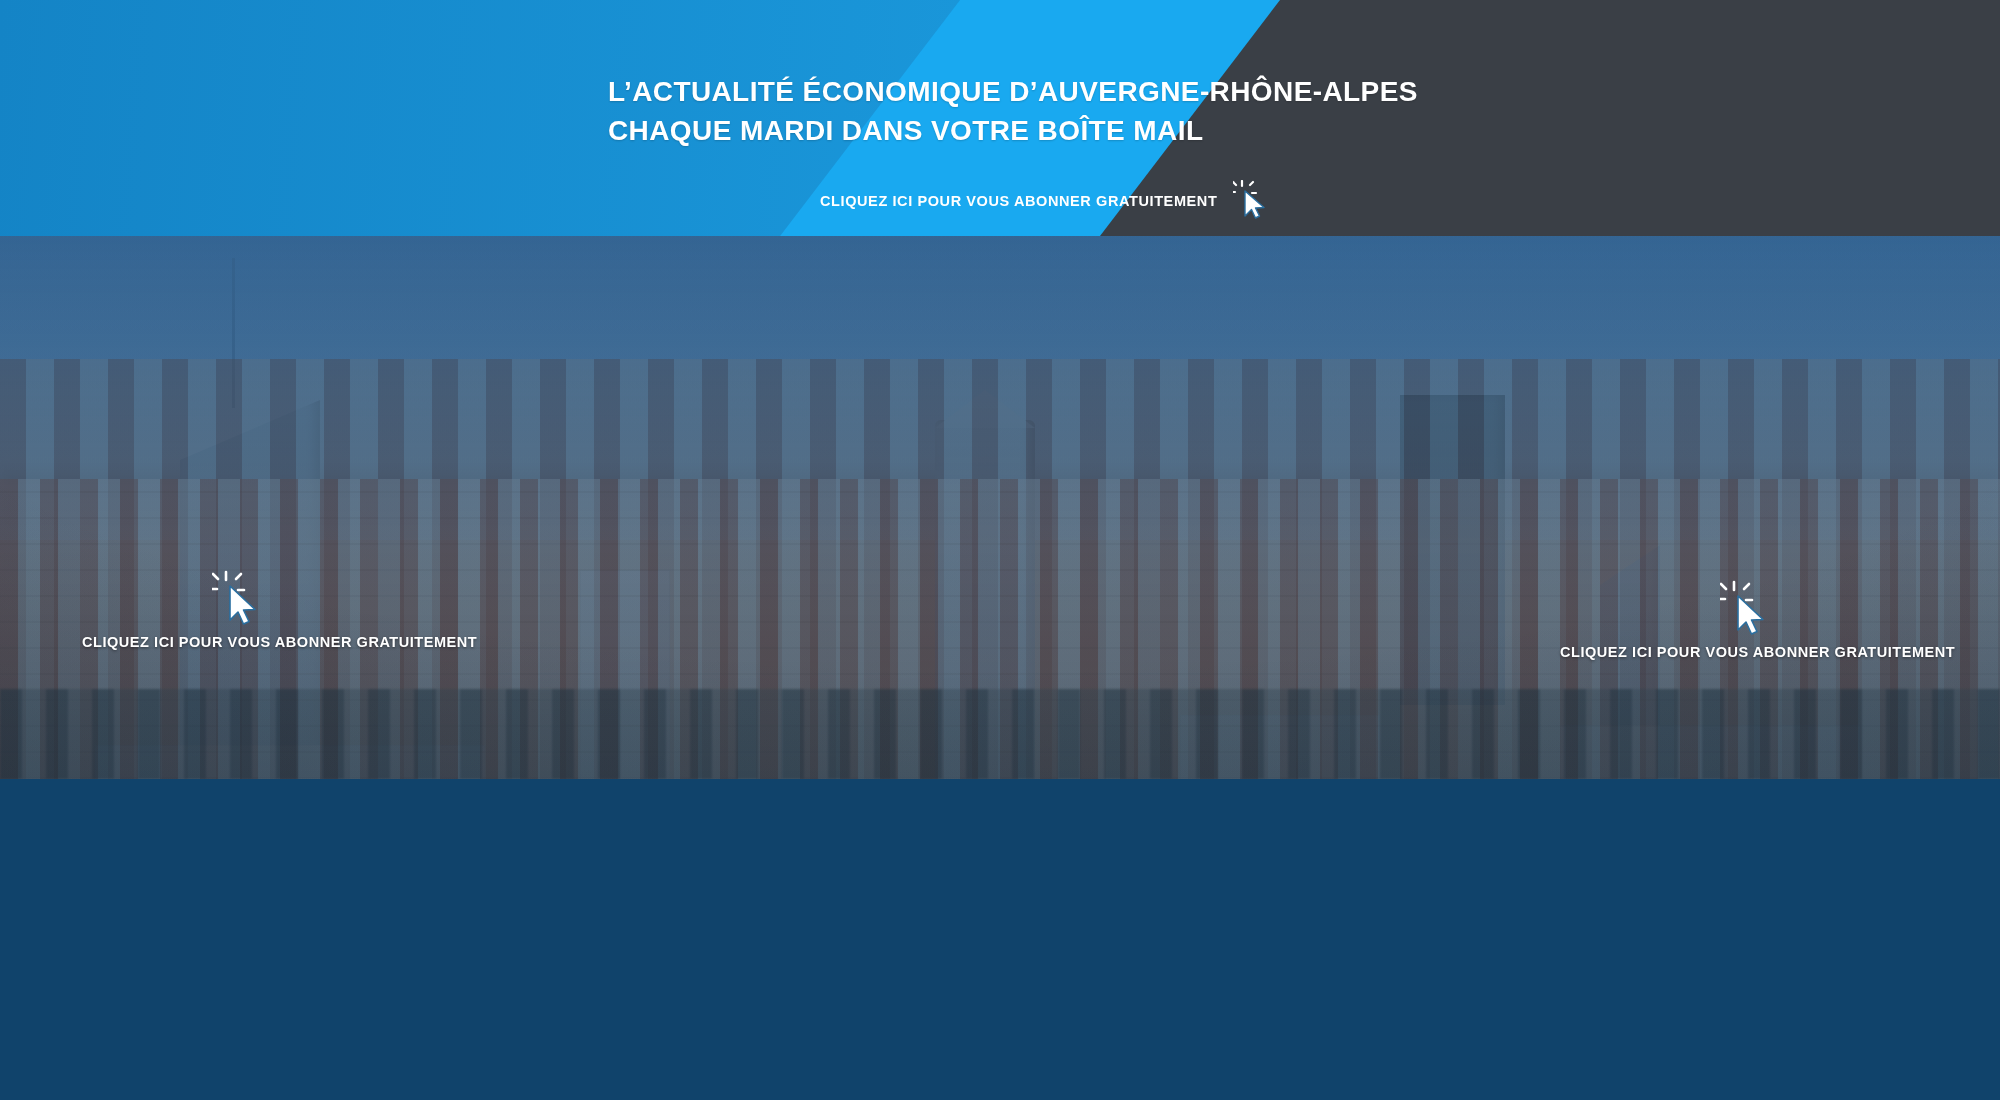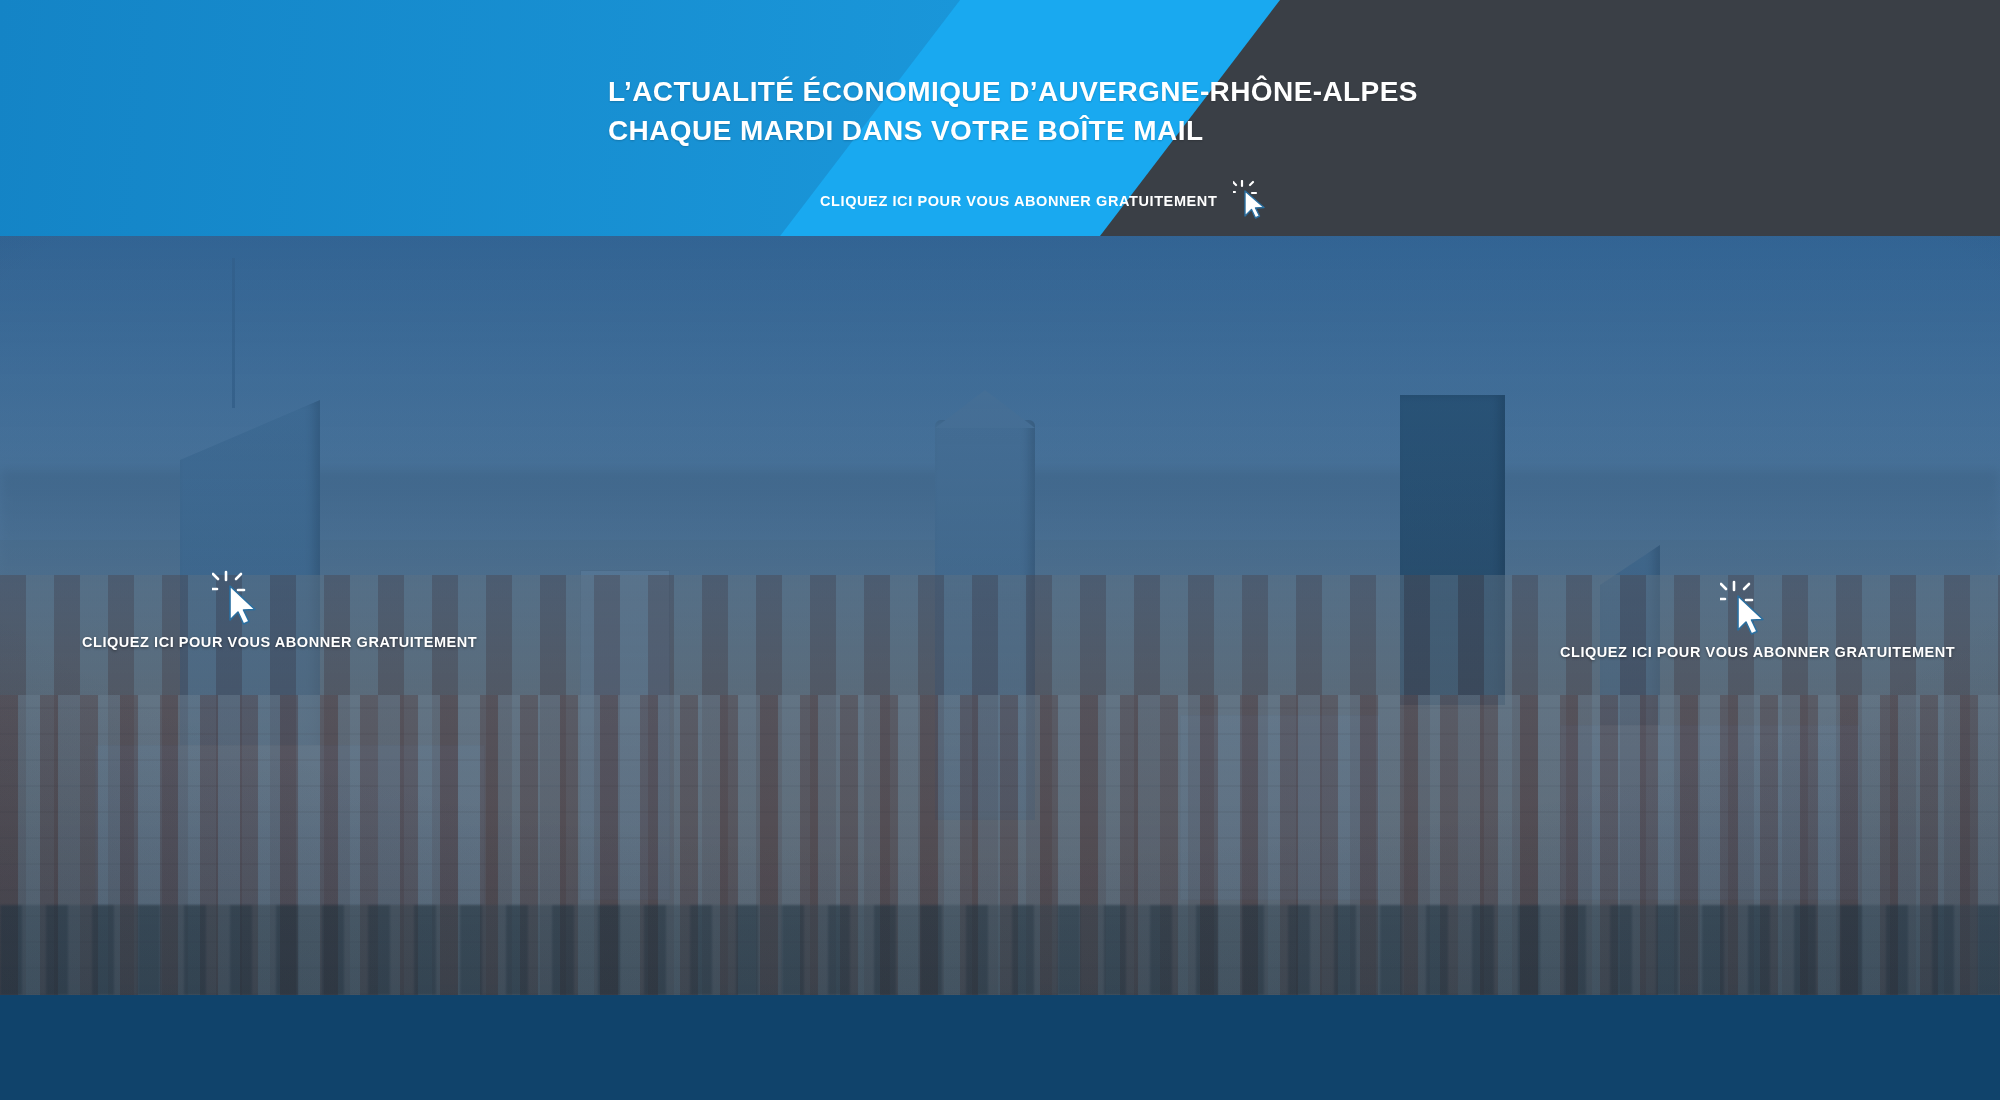--- a/index.html
+++ b/index.html
@@ -8,21 +8,21 @@
     width: 2000px;
     height: 1100px;
     overflow: hidden;
     background: #10436b;
     font-family: "Liberation Sans", sans-serif;
   }
 
   #page {
     position: relative;
     width: 2000px;
-    height: 995px;
+    height: 779px;
     overflow: hidden;
   }
 
   
   .photo {
     position: absolute;
     inset: 0;
     background:
       linear-gradient(180deg, #5d89a8 0%, #6f93ae 18%, #8aa7bb 34%, #93a9b6 46%, #9aa8ae 58%, #a79f92 70%, #b19a83 82%, #a8937e 100%);
     overflow: hidden;

